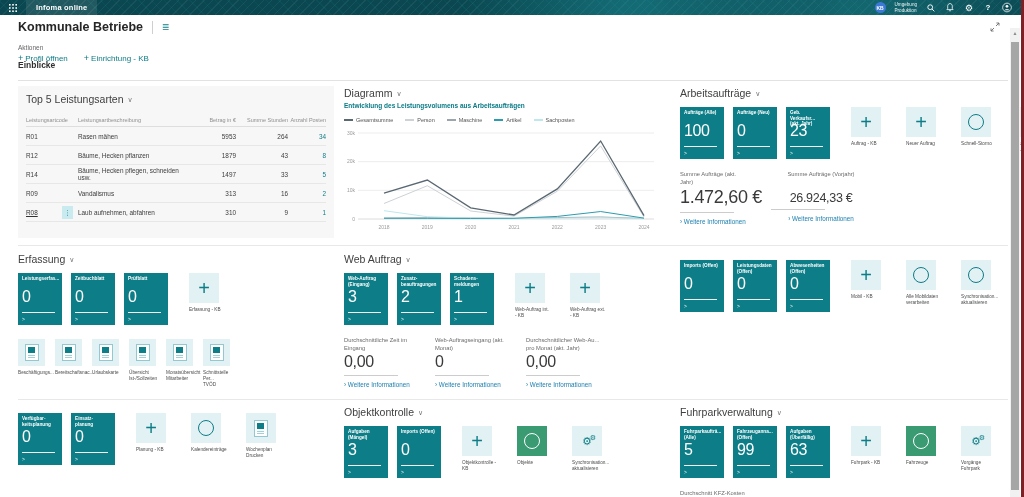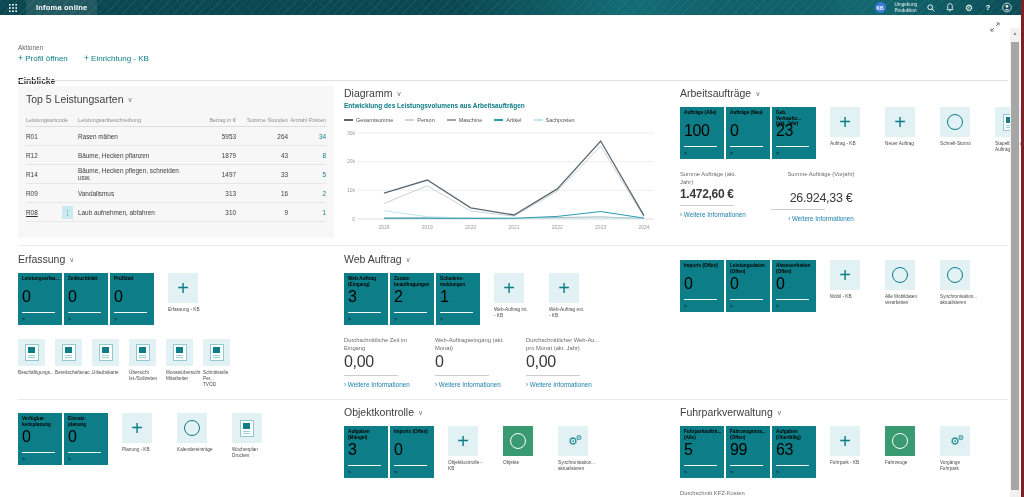--- a/index.html
+++ b/index.html
@@ -26,40 +26,40 @@
   
   .page-head{position:absolute;top:20px;left:18px;display:flex;align-items:center;gap:9px;}
   .page-title{font-size:12.5px;font-weight:bold;color:#262626;}
   .vdiv{width:1px;height:13px;background:#cfcfcf;}
   .burger{color:#0d7d87;font-size:12px;line-height:12px;}
   .focus-icon{position:absolute;top:18px;left:990px;}
   .actions-label{position:absolute;top:44px;left:18px;font-size:6.5px;color:#666;}
   .action-links{position:absolute;top:53px;left:18px;display:flex;gap:16px;}
   .alink{font-size:8px;color:#0d7d87;cursor:pointer;display:flex;align-items:center;gap:2px;}
   .alink .plus{font-size:9px;}
-  .insights{position:absolute;top:76px;left:18px;font-size:8.5px;font-weight:bold;color:#2f2f2f;}
+  .insights{position:absolute;top:60px;left:18px;font-size:8.5px;font-weight:bold;color:#2f2f2f;}
   .rule{position:absolute;top:80px;left:18px;width:990px;height:1px;background:#e2e2e2;}
   .hdiv{position:absolute;left:18px;width:990px;height:1px;background:#e8e8e8;}
   
   .section{position:absolute;box-sizing:border-box;}
   #sec-top5{left:18px;top:86px;width:316px;height:152px;background:#f7f7f7;padding:6px 8px;}
   #sec-diagramm{left:344px;top:86px;width:320px;height:156px;}
   #sec-arbeit{left:680px;top:86px;width:334px;height:156px;}
   #sec-erfassung{left:18px;top:252px;width:316px;height:146px;}
   #sec-web{left:344px;top:252px;width:320px;height:146px;}
   #sec-mobil{left:680px;top:252px;width:334px;height:146px;}
   #sec-planung{left:18px;top:405px;width:316px;height:92px;}
   #sec-objekt{left:344px;top:405px;width:320px;height:92px;}
   #sec-fuhrpark{left:680px;top:405px;width:334px;height:92px;}
   .sec-head{font-size:10.5px;color:#404040;display:flex;align-items:center;gap:4px;height:13px;}
   .sec-chev{font-size:7px;color:#777;margin-top:2px;}
   .sec-body{margin-top:8px;}
   
   .tiles-row{display:flex;align-items:flex-start;}
-  .cue{width:44px;height:52px;background:#0d7d87;color:#000000;position:relative;margin-right:2px;
+  .cue{width:44px;height:52px;background:#0d7d87;color:#ffffff;position:relative;margin-right:9px;
        box-sizing:border-box;padding:3px 4px;cursor:pointer;flex:none;}
   .cue-label{font-size:4.7px;font-weight:bold;line-height:1.2;white-space:pre-line;}
   .cue-num{position:absolute;left:4px;top:15px;font-size:16px;font-weight:normal;letter-spacing:-.4px;}
   .cue-line{position:absolute;left:4px;right:7px;bottom:12px;height:1px;background:rgba(255,255,255,.95);}
   .cue-chev{position:absolute;left:4px;bottom:3px;font-size:5px;}
   
   .acts{display:flex;margin-left:12px;gap:13px;}
   .act{display:flex;flex-direction:column;flex:none;width:42px;}
   .act-tile{width:30px;height:30px;background:#e2f1f3;display:flex;align-items:center;justify-content:center;cursor:pointer;}
   .act-tile.green{background:#3a9b73;}
@@ -77,21 +77,21 @@
   .rep{width:37px;flex:none;display:flex;flex-direction:column;}
   .rep .act-tile{width:27px;height:27px;}
   .rep .act-label{width:34px;}
   
   .kpi-row{display:flex;margin-top:12px;gap:5px;}
   .kpi{width:86px;flex:none;}
   #sec-arbeit .kpi:nth-child(2){width:100px;text-align:center;}
   #sec-web .kpi:nth-child(3){width:118px;}
   .kpi-label{font-size:5.8px;color:#6b6b6b;line-height:1.3;white-space:pre-line;min-height:15px;}
   .kpi-value{font-size:16px;color:#3a3a3a;letter-spacing:-.3px;margin-top:1px;}
-  .kpi-value.lg{font-size:12px;font-weight:bold;}
+  .kpi-value.lg{font-size:18px;}
   .kpi-value.md{font-size:12.5px;margin-top:5px;}
   .kpi-div{width:54px;height:1px;background:#cccccc;margin-top:4px;}
   .kpi-link{margin-top:5px;font-size:6.3px;color:#1b7fae;cursor:pointer;}
   .clip-kpi{position:absolute;top:85px;left:0;font-size:5.8px;color:#6b6b6b;}
   
   .tbl{margin-top:4px;}
   .tbl-head{display:flex;font-size:5.5px;color:#8f8f8f;padding:4px 0 3px 0;border-bottom:1px solid #dedede;}
   .tbl-row{display:flex;font-size:6.4px;color:#3c3c3c;align-items:center;height:18px;border-bottom:1px solid #e7e7e7;}
   .c-code{width:52px;flex:none;}
   .c-desc{flex:1;padding-right:4px;display:flex;align-items:center;}
@@ -163,20 +163,25 @@
       <div class="tb-icon">
         <svg width="11" height="11" viewBox="0 0 11 11">
             <circle cx="5.5" cy="5.5" r="4.8" fill="none" stroke="#fff" stroke-width="0.8"></circle>
             <circle cx="5.5" cy="4.2" r="1.5" fill="#fff"></circle>
             <path d="M2.6 8.6 C3 6.9 8 6.9 8.4 8.6" fill="#fff"></path>
           </svg>
       </div>
     </div>
   </div>
 
+  <div class="page-head">
+    <span class="page-title">Kommunale Betriebe</span>
+    <span class="vdiv"></span>
+    <span class="burger">≡</span>
+  </div>
   <div class="focus-icon">
     <svg width="10" height="10" viewBox="0 0 10 10">
         <g stroke="#6d6d6d" stroke-width="0.9" fill="none">
           <path d="M9 1 L6 4 M9 1 L6.4 1 M9 1 L9 3.6"></path>
           <path d="M1 9 L4 6 M1 9 L3.6 9 M1 9 L1 6.4"></path>
         </g>
       </svg>
   </div>
 
   <div class="actions-label">Aktionen</div>

